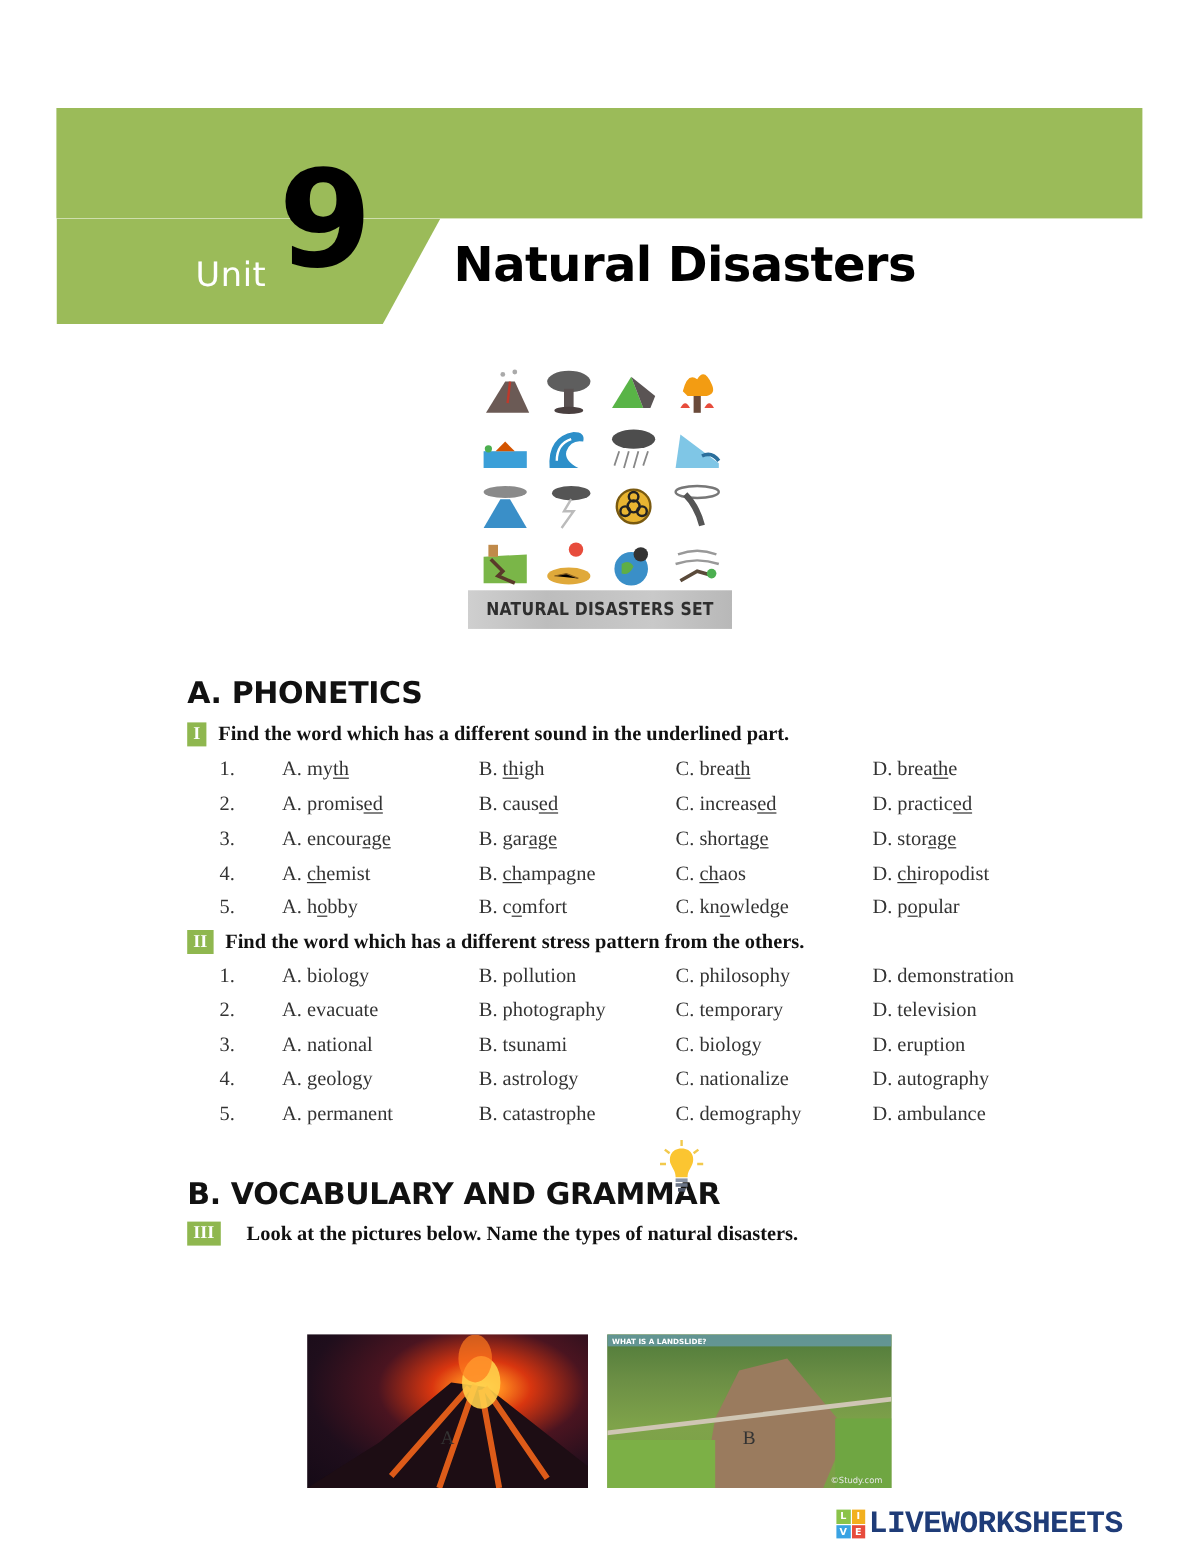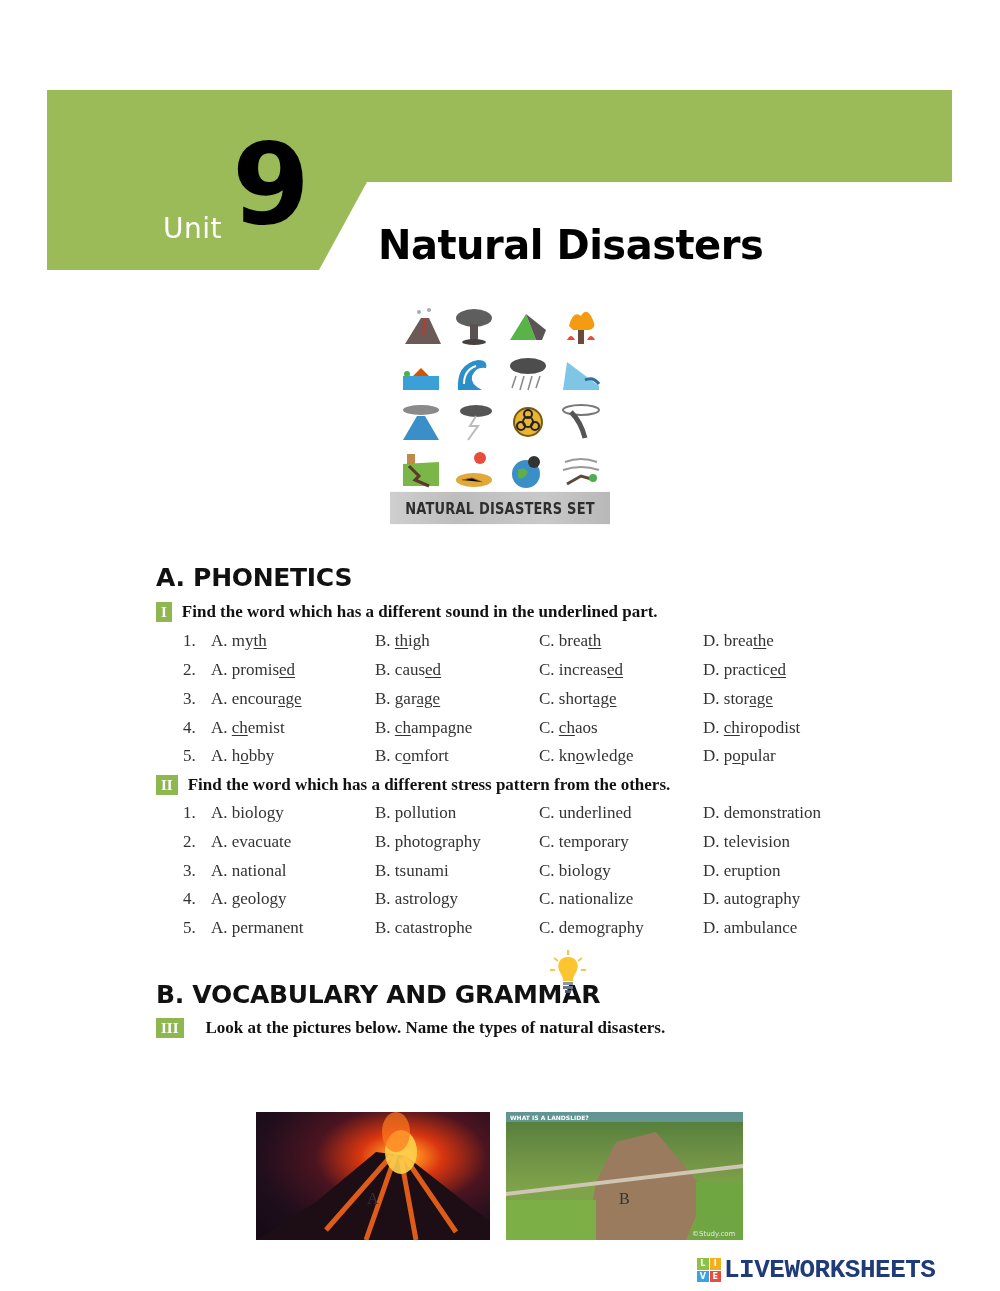--- a/index.html
+++ b/index.html
@@ -3,37 +3,37 @@
 <meta charset="utf-8">
 <style>
   html, body { margin: 0; padding: 0; background: #ffffff; }
   body { width: 1000px; height: 1291px; position: relative; overflow: hidden; font-family: "Liberation Serif", serif; color: #222; }
 
   
   .banner-top { position: absolute; left: 47px; top: 90px; width: 905px; height: 92px; background: #9bbb59; }
   .banner-left { position: absolute; left: 47px; top: 182px; width: 320px; height: 88px; background: #9bbb59; clip-path: polygon(0 0, 100% 0, 85% 100%, 0 100%); }
   .unit-label { position: absolute; left: 163px; top: 212px; font-family: "DejaVu Sans", sans-serif; font-size: 28px; color: #ffffff; font-weight: normal; letter-spacing: 0.5px; }
   .unit-number { position: absolute; left: 232px; top: 128px; font-family: "DejaVu Sans", sans-serif; font-size: 112px; font-weight: bold; color: #000; line-height: 1; }
-  .unit-title { position: absolute; left: 378px; top: 198px; font-family: "DejaVu Sans", sans-serif; font-size: 40px; font-weight: bold; color: #000; letter-spacing: -0.5px; margin-top: 24px; }
+  .unit-title { position: absolute; left: 378px; top: 198px; font-family: "DejaVu Sans", sans-serif; font-size: 40px; font-weight: bold; color: #000; letter-spacing: -0.5px; }
 
   
   .collage { position: absolute; left: 388px; top: 300px; width: 224px; height: 224px; }
   .collage-grid { position: absolute; left: 8px; top: 4px; width: 210px; height: 188px; display: grid; grid-template-columns: repeat(4, 1fr); grid-template-rows: repeat(4, 1fr); gap: 4px; }
   .cell { display: flex; align-items: center; justify-content: center; }
   .collage-caption { position: absolute; left: 2px; top: 194px; width: 220px; height: 28px; background: linear-gradient(90deg, #cfcfcf, #bdbdbd 30%, #c9c9c9 70%, #b8b8b8); display: flex; align-items: center; justify-content: center; font-family: "DejaVu Sans", sans-serif; font-weight: bold; font-size: 13px; color: #2e2e2e; letter-spacing: 0.2px; transform: scaleY(1.15); }
 
   
   .section-heading { position: absolute; left: 156px; font-family: "DejaVu Sans", sans-serif; font-weight: bold; font-size: 25px; color: #111; letter-spacing: -0.3px; }
   .exercise { position: absolute; left: 156px; display: flex; align-items: center; }
   .badge { background: #8fb74f; color: #fff; font-family: "Liberation Serif", serif; font-weight: bold; font-size: 15px; height: 20px; display: inline-flex; align-items: center; justify-content: center; padding: 0 5px; margin-right: 10px; }
   .exercise-text { font-family: "Liberation Serif", serif; font-weight: bold; font-size: 17px; color: #111; }
 
   .q-row { position: absolute; left: 0; width: 1000px; height: 24px; font-family: "Liberation Serif", serif; font-size: 17px; color: #333; }
   .q-num { position: absolute; left: 183px; }
-  .q-opt { position: absolute; white-space: nowrap; }
+  .q-opt { position: absolute; white-space: nowrap; margin-left: 24px; }
   .q-opt.a { left: 211px; }
   .q-opt.b { left: 375px; }
   .q-opt.c { left: 539px; }
   .q-opt.d { left: 703px; }
   .q-opt u { text-decoration: underline; text-underline-offset: 2px; }
 
   
   .bulb { position: absolute; left: 548px; top: 948px; width: 40px; height: 50px; }
 
   
@@ -222,21 +222,21 @@
 
 <div class="exercise" style="top:775px;">
   <span class="badge">II</span>
   <span class="exercise-text">Find the word which has a different stress pattern from the others.</span>
 </div>
 
 <div class="q-row" style="top:803px;">
   <span class="q-num">1.</span>
   <span class="q-opt a">A. biology</span>
   <span class="q-opt b">B. pollution</span>
-  <span class="q-opt c">C. underlined</span>
+  <span class="q-opt c">C. philosophy</span>
   <span class="q-opt d">D. demonstration</span>
 </div>
 <div class="q-row" style="top:832px;">
   <span class="q-num">2.</span>
   <span class="q-opt a">A. evacuate</span>
   <span class="q-opt b">B. photography</span>
   <span class="q-opt c">C. temporary</span>
   <span class="q-opt d">D. television</span>
 </div>
 <div class="q-row" style="top:861px;">

